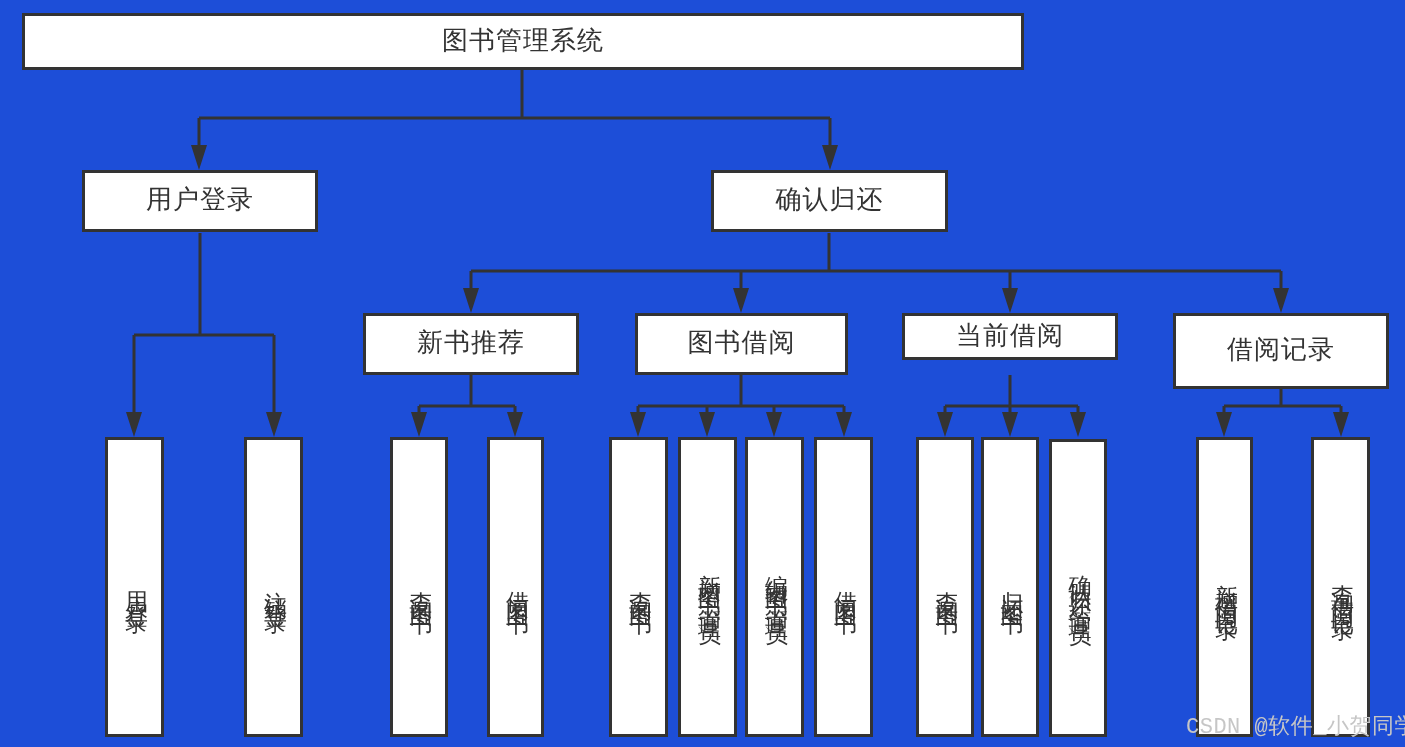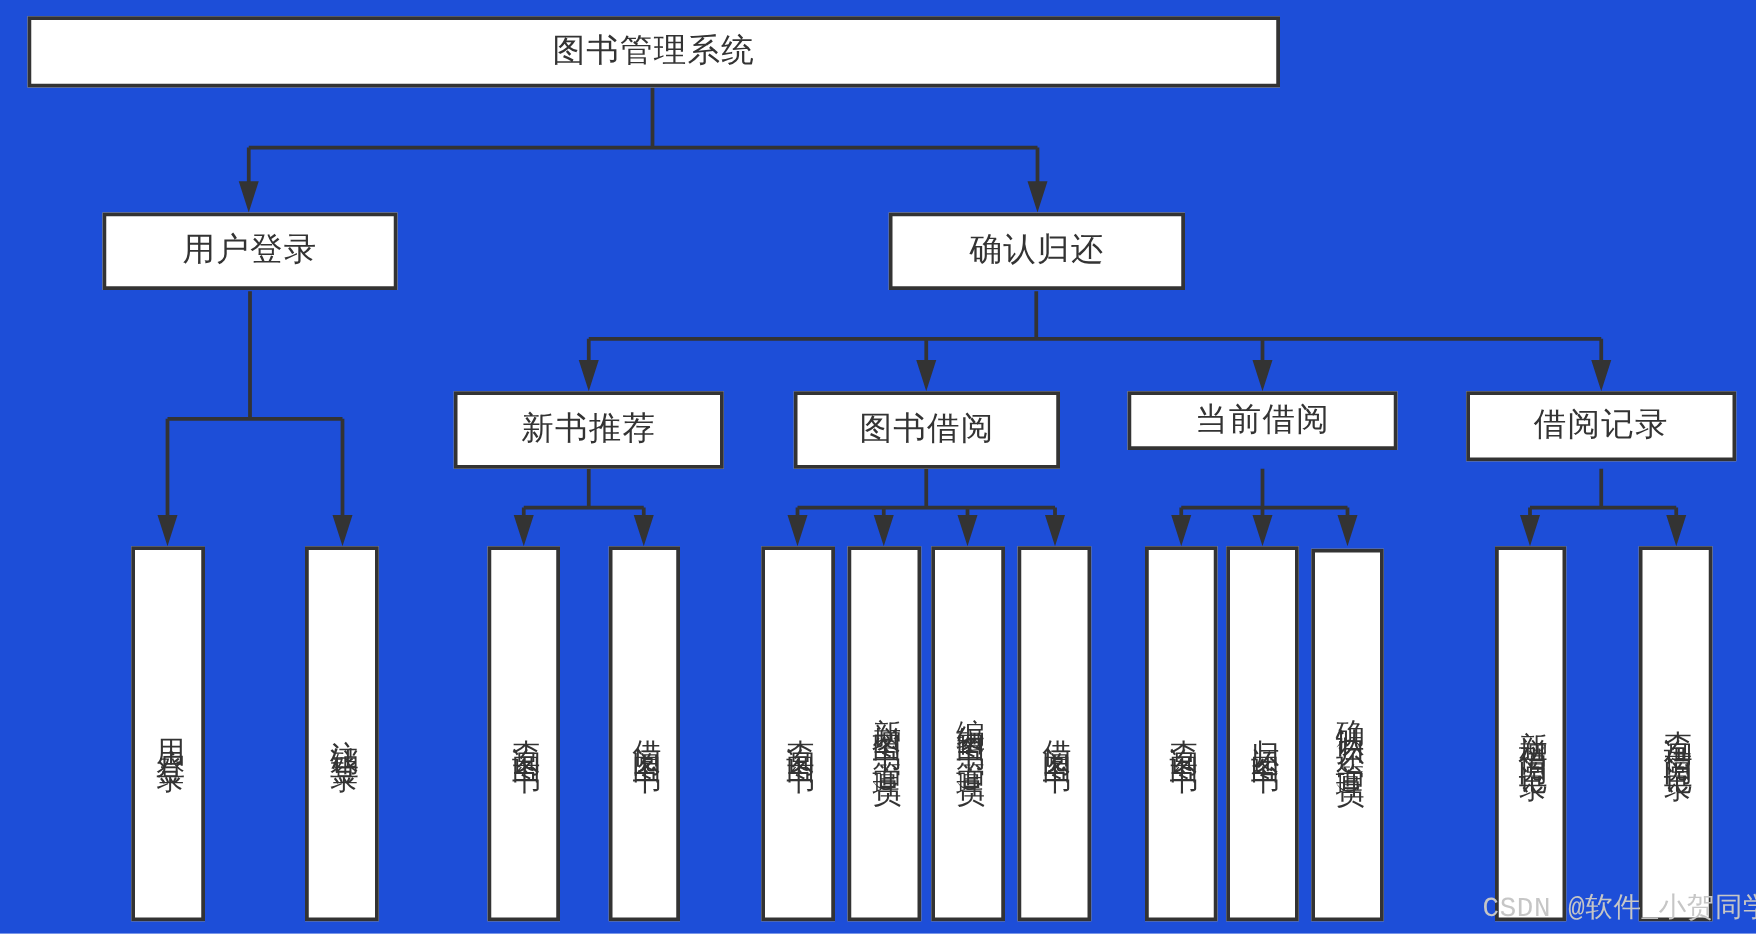--- a/index.html
+++ b/index.html
@@ -88,21 +88,21 @@
 
   <div class="box h" style="left:635px;top:313px;width:213px;height:62px">
     <span>图书借阅</span>
   </div>
   <div class="box h" style="left:363px;top:313px;width:216px;height:62px">
     <span>新书推荐</span>
   </div>
   <div class="box h" style="left:902px;top:313px;width:216px;height:47px">
     <span>当前借阅</span>
   </div>
-  <div class="box h" style="left:1173px;top:313px;width:216px;height:56px">
+  <div class="box h" style="left:1173px;top:313px;width:216px;height:76px">
     <span>借阅记录</span>
   </div>
 
   <div class="box v" style="left:105px;top:437px;width:59px;height:300px">
     <span>用户登录</span>
   </div>
   <div class="box v" style="left:244px;top:437px;width:59px;height:300px">
     <span>注销登录</span>
   </div>
 

